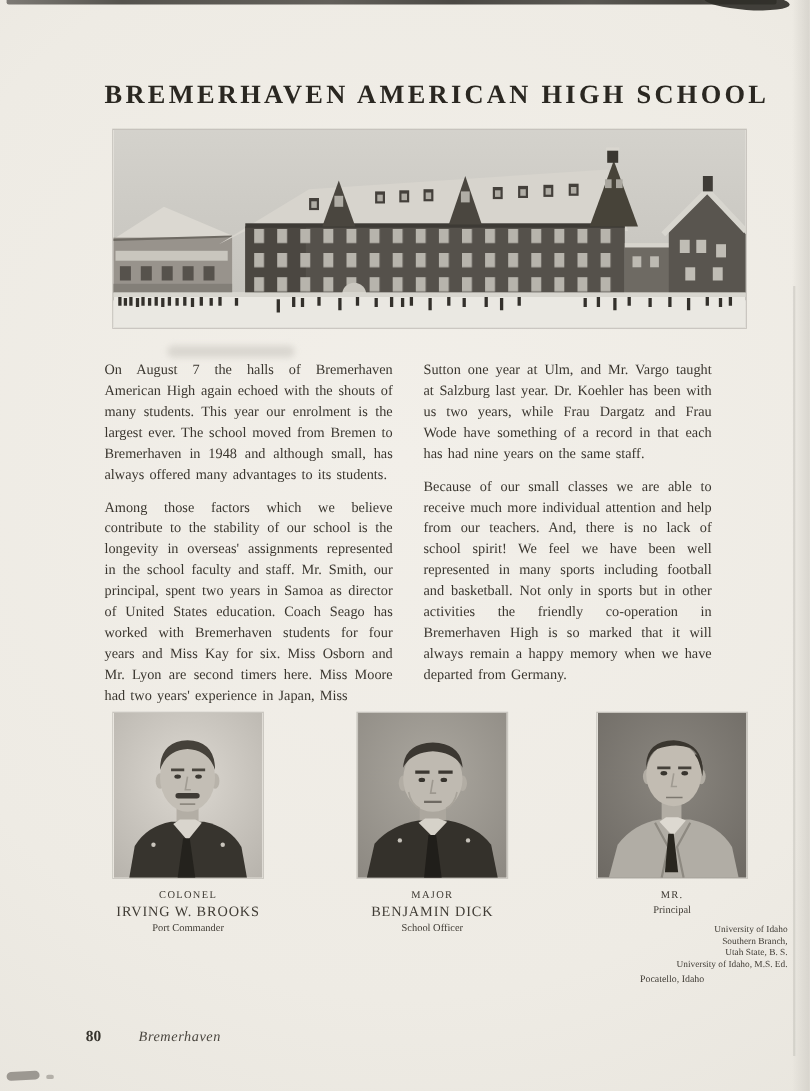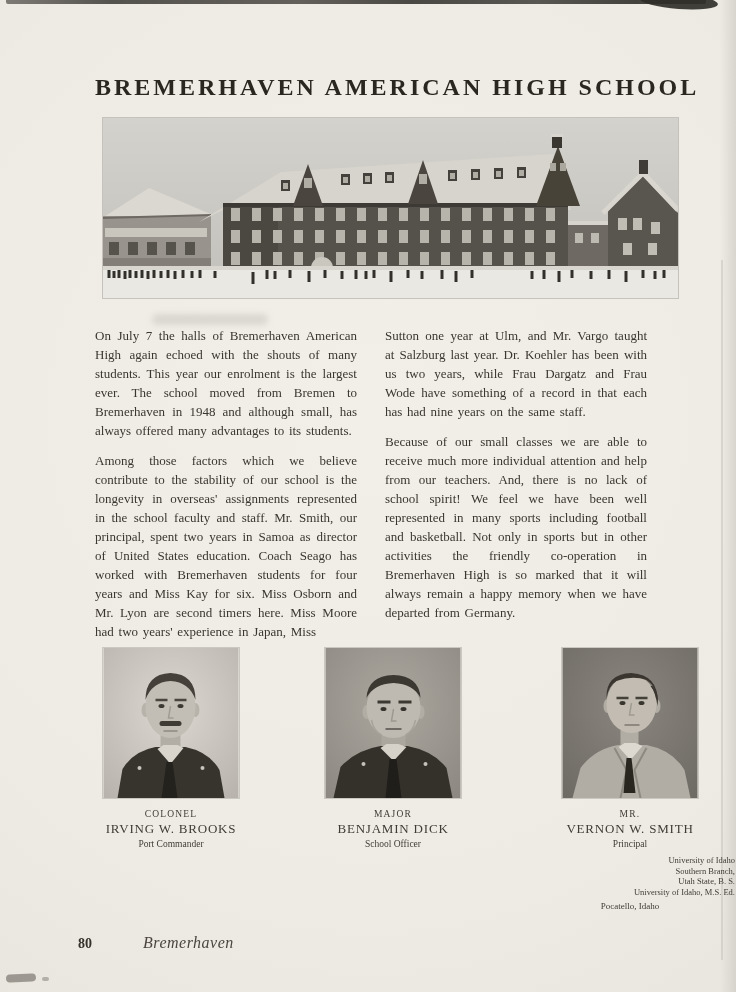--- a/index.html
+++ b/index.html
@@ -76,21 +76,21 @@
   .portrait figcaption{width:210px;margin:10px 0 0 -37px;text-align:center;color:#403c35;}
   .cap-rank{font-size:9.5px;letter-spacing:1.2px;line-height:12px;}
   .cap-name{font-size:13px;letter-spacing:.8px;line-height:15px;margin-top:1px;}
   .cap-role{font-size:9.5px;line-height:13px;margin-top:2px;}
   .cap-detail{font-size:8.5px;line-height:10.5px;text-align:right;}
   .cap-detail.first{margin-top:4px;}
   .cap-home{font-size:9px;line-height:12px;margin-top:3px;}
   
   .footer{position:absolute;left:78px;top:934px;display:flex;align-items:baseline;}
   .folio{font-size:14px;font-weight:600;color:#35322c;}
-  .footer-title{font-size:16px;font-style:italic;color:#4a463f;margin-left:51px;letter-spacing:.5px;}
+  .footer-title{font-size:13px;font-style:italic;color:#4a463f;margin-left:34px;letter-spacing:.5px;}
 </style>
 </head>
 <body>
 
 <div class="page">
 
   <div class="edge-top"></div>
   <div class="edge-top-blob"></div>
   <div class="edge-bottom-mark"></div>
   <div class="edge-bottom-dot"></div>
@@ -178,21 +178,21 @@
 
       <rect x="0" y="148" width="575" height="32" fill="#eae8e2"></rect>
       <rect x="0" y="148" width="575" height="4" fill="#d8d6cf"></rect>
 
       <path d="M6 152 v8 M11 153 v7 M16 152 v8 M22 153 v8 M27 152 v8 M33 153 v7 M39 152 v8 M45 153 v8 M51 152 v8 M58 153 v7 M65 152 v8 M72 153 v8 M80 152 v8 M89 153 v7 M97 152 v8 M112 153 v7 M150 154 v12 M164 152 v9 M172 153 v8 M187 152 v8 M206 153 v11 M222 152 v8 M239 153 v8 M253 152 v9 M263 153 v8 M271 152 v8 M288 153 v11 M305 152 v8 M319 153 v8 M339 152 v9 M353 153 v11 M369 152 v8 M429 153 v8 M441 152 v9 M456 153 v11 M469 152 v8 M488 153 v8 M506 152 v9 M523 153 v11 M540 152 v8 M552 153 v8 M561 152 v8" stroke="#33302b" stroke-width="3" fill="none"></path>
     </svg>
   </div>
 
   <div class="columns">
     <div class="col">
-      <p>On July 7 the halls of Bremerhaven American High again echoed with the shouts of many students. This year our enrolment is the largest ever. The school moved from Bremen to Bremerhaven in 1948 and although small, has always offered many advantages to its students.</p>
+      <p>On August 7 the halls of Bremerhaven American High again echoed with the shouts of many students. This year our enrolment is the largest ever. The school moved from Bremen to Bremerhaven in 1948 and although small, has always offered many advantages to its students.</p>
       <p>Among those factors which we believe contribute to the stability of our school is the longevity in overseas' assignments represented in the school faculty and staff. Mr. Smith, our principal, spent two years in Samoa as director of United States education. Coach Seago has worked with Bremerhaven students for four years and Miss Kay for six. Miss Osborn and Mr. Lyon are second timers here. Miss Moore had two years' experience in Japan, Miss</p>
     </div>
     <div class="col">
       <p>Sutton one year at Ulm, and Mr. Vargo taught at Salzburg last year. Dr. Koehler has been with us two years, while Frau Dargatz and Frau Wode have something of a record in that each has had nine years on the same staff.</p>
       <p>Because of our small classes we are able to receive much more individual attention and help from our teachers. And, there is no lack of school spirit! We feel we have been well represented in many sports including football and basketball. Not only in sports but in other activities the friendly co-operation in Bremerhaven High is so marked that it will always remain a happy memory when we have departed from Germany.</p>
     </div>
   </div>
 
   <figure class="portrait" style="left:325px">
     <svg viewBox="0 0 135 150">
@@ -253,21 +253,21 @@
       <circle cx="36" cy="120" r="2" fill="#c9c5bd"></circle>
       <circle cx="99" cy="120" r="2" fill="#c9c5bd"></circle>
     </svg>
     <figcaption>
       <div class="cap-rank">COLONEL</div>
       <div class="cap-name">IRVING W. BROOKS</div>
       <div class="cap-role">Port Commander</div>
     </figcaption>
   </figure>
 
-  <figure class="portrait" style="left:562px">
+  <figure class="portrait" style="left:543px">
     <svg viewBox="0 0 135 150">
       <defs>
           <radialGradient id="bg3" cx="50%" cy="38%" r="80%">
         <stop offset="0" stop-color="#8a867f"></stop>
             <stop offset="1" stop-color="#6d6963"></stop>
       </radialGradient>
         </defs>
       <rect width="135" height="150" fill="url(#bg3)"></rect>
       <rect x="58" y="82" width="18" height="17" fill="#b2ada4"></rect>
       <path d="M10 150 L18 120 Q32 101 56 97 L84 97 Q110 102 122 122 L128 150 Z" fill="#b1ada5"></path>
@@ -280,21 +280,20 @@
       <path d="M44 50 Q43 26 69 25 Q96 27 95 54 Q94 38 84 32 Q70 27 54 33 Q46 38 44 50 Z" fill="#3a362f"></path>
       <path d="M90 38 Q97 44 95 58 Q93 44 88 38 Z" fill="#3a362f"></path>
       <path d="M54 50 h12 M73 50 h12" stroke="#45413a" stroke-width="2.5"></path>
       <ellipse cx="60" cy="55" rx="3" ry="2" fill="#38352f"></ellipse>
       <ellipse cx="79" cy="55" rx="3" ry="2" fill="#38352f"></ellipse>
       <path d="M69 55 L67 67 h5" stroke="#a09b92" stroke-width="1.5" fill="none"></path>
       <path d="M62 77 h15" stroke="#7c776f" stroke-width="1.5"></path>
     </svg>
     <figcaption>
       <div class="cap-rank">MR.</div>
-      <div class="cap-name">VERNON W. SMITH</div>
       <div class="cap-role">Principal</div>
       <div class="cap-detail first">University of Idaho</div>
       <div class="cap-detail">Southern Branch,</div>
       <div class="cap-detail">Utah State, B. S.</div>
       <div class="cap-detail">University of Idaho, M.S. Ed.</div>
       <div class="cap-home">Pocatello, Idaho</div>
     </figcaption>
   </figure>
 
   <div class="footer">

